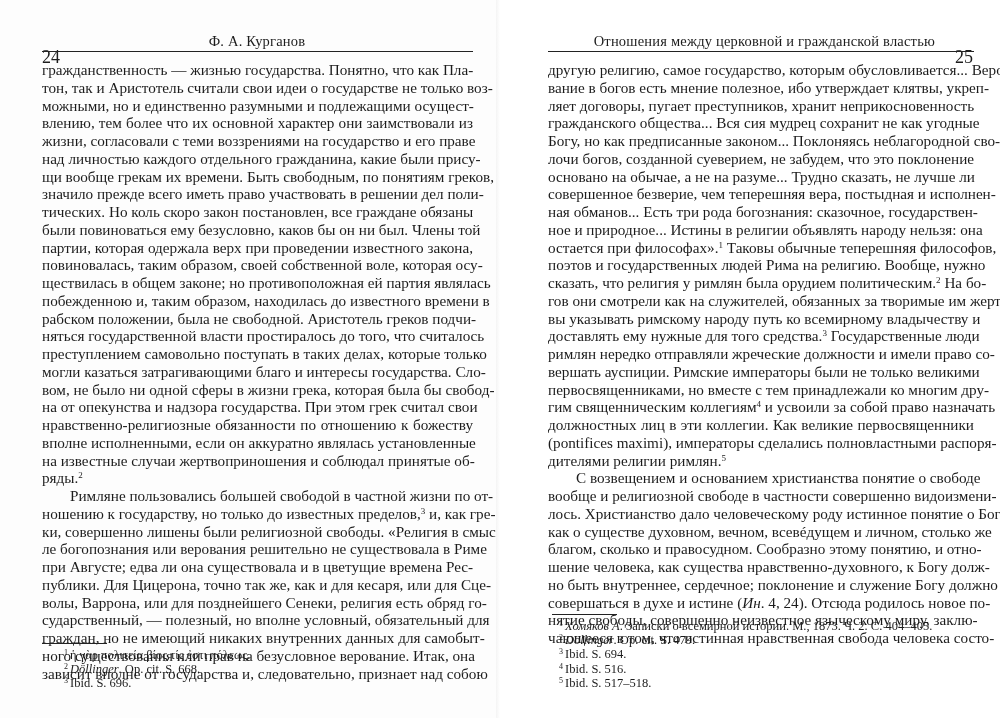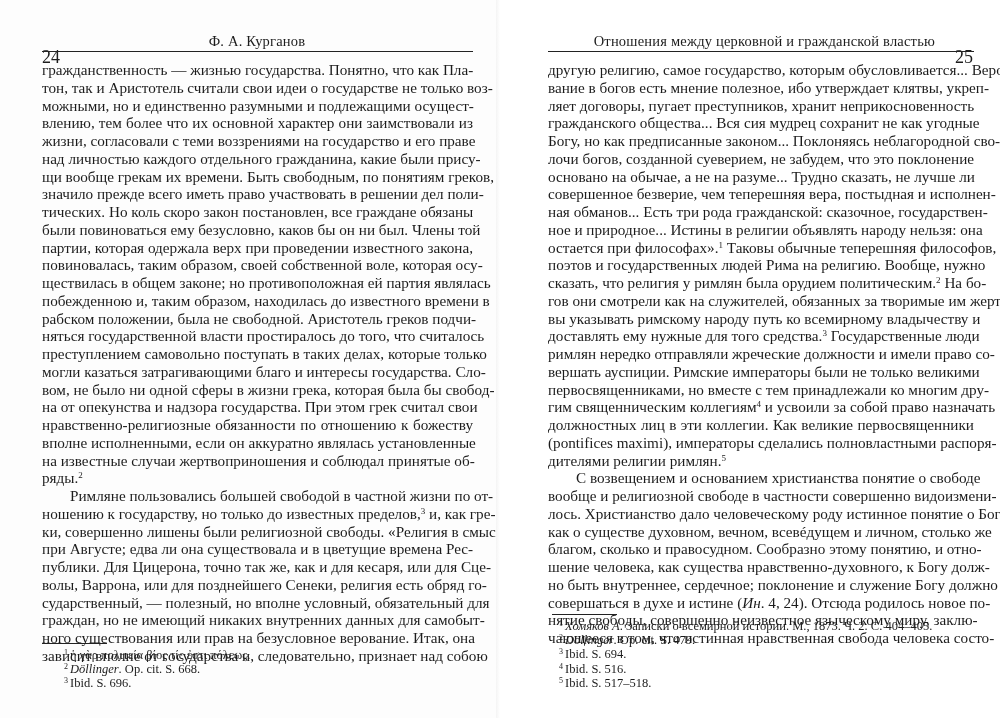--- a/index.html
+++ b/index.html
@@ -69,20 +69,21 @@
       <span class="line"><span>могли казаться затрагивающими благо и интересы государства. Сло-</span></span>
       <span class="line"><span>вом, не было ни одной сферы в жизни грека, которая была бы свобод-</span></span>
       <span class="line"><span>на от опекунства и надзора государства. При этом грек считал свои</span></span>
       <span class="line"><span>нравственно-религиозные обязанности по отношению к божеству</span></span>
       <span class="line"><span>вполне исполненными, если он аккуратно являлась установленные</span></span>
       <span class="line"><span>на известные случаи жертвоприношения и соблюдал принятые об-</span></span>
       <span class="line last"><span>ряды.</span><sup>2</sup></span>
       <span class="line indent"><span>Римляне пользовались большей свободой в частной жизни по от-</span></span>
       <span class="line"><span>ношению к государству, но только до известных пределов,</span><sup>3</sup><span> и, как гре-</span></span>
       <span class="line"><span>ки, совершенно лишены были религиозной свободы. «Религия в смыс-</span></span>
+      <span class="line"><span>ле богопознания или верования решительно не существовала в Риме</span></span>
       <span class="line"><span>при Августе; едва ли она существовала и в цветущие времена Рес-</span></span>
       <span class="line"><span>публики. Для Цицерона, точно так же, как и для кесаря, или для Сце-</span></span>
       <span class="line"><span>волы, Варрона, или для позднейшего Сенеки, религия есть обряд го-</span></span>
       <span class="line"><span>сударственный, — полезный, но вполне условный, обязательный для</span></span>
       <span class="line"><span>граждан, но не имеющий никаких внутренних данных для самобыт-</span></span>
       <span class="line"><span>ного существования или прав на безусловное верование. Итак, она</span></span>
       <span class="line"><span>зависит вполне от государства и, следовательно, признает над собою</span></span>
     </div>
   <div class="fn-rule"></div>
   <div class="footnotes" id="left-fn">
@@ -102,21 +103,21 @@
   <div class="rule"></div>
   <div class="body" id="right-body">
       <span class="line"><span>другую религию, самое государство, которым обусловливается... Веро-</span></span>
       <span class="line"><span>вание в богов есть мнение полезное, ибо утверждает клятвы, укреп-</span></span>
       <span class="line"><span>ляет договоры, пугает преступников, хранит неприкосновенность</span></span>
       <span class="line"><span>гражданского общества... Вся сия мудрец сохранит не как угодные</span></span>
       <span class="line"><span>Богу, но как предписанные законом... Поклоняясь неблагородной сво-</span></span>
       <span class="line"><span>лочи богов, созданной суеверием, не забудем, что это поклонение</span></span>
       <span class="line"><span>основано на обычае, а не на разуме... Трудно сказать, не лучше ли</span></span>
       <span class="line"><span>совершенное безверие, чем теперешняя вера, постыдная и исполнен-</span></span>
-      <span class="line"><span>ная обманов... Есть три рода гражданской: сказочное, государствен-</span></span>
+      <span class="line"><span>ная обманов... Есть три рода богознания: сказочное, государствен-</span></span>
       <span class="line"><span>ное и природное... Истины в религии объявлять народу нельзя: она</span></span>
       <span class="line"><span>остается при философах».</span><sup>1</sup><span> Таковы обычные теперешняя философов,</span></span>
       <span class="line"><span>поэтов и государственных людей Рима на религию. Вообще, нужно</span></span>
       <span class="line"><span>сказать, что религия у римлян была орудием политическим.</span><sup>2</sup><span> На бо-</span></span>
       <span class="line"><span>гов они смотрели как на служителей, обязанных за творимые им жерт-</span></span>
       <span class="line"><span>вы указывать римскому народу путь ко всемирному владычеству и</span></span>
       <span class="line"><span>доставлять ему нужные для того средства.</span><sup>3</sup><span> Государственные люди</span></span>
       <span class="line"><span>римлян нередко отправляли жреческие должности и имели право со-</span></span>
       <span class="line"><span>вершать ауспиции. Римские императоры были не только великими</span></span>
       <span class="line"><span>первосвященниками, но вместе с тем принадлежали ко многим дру-</span></span>

